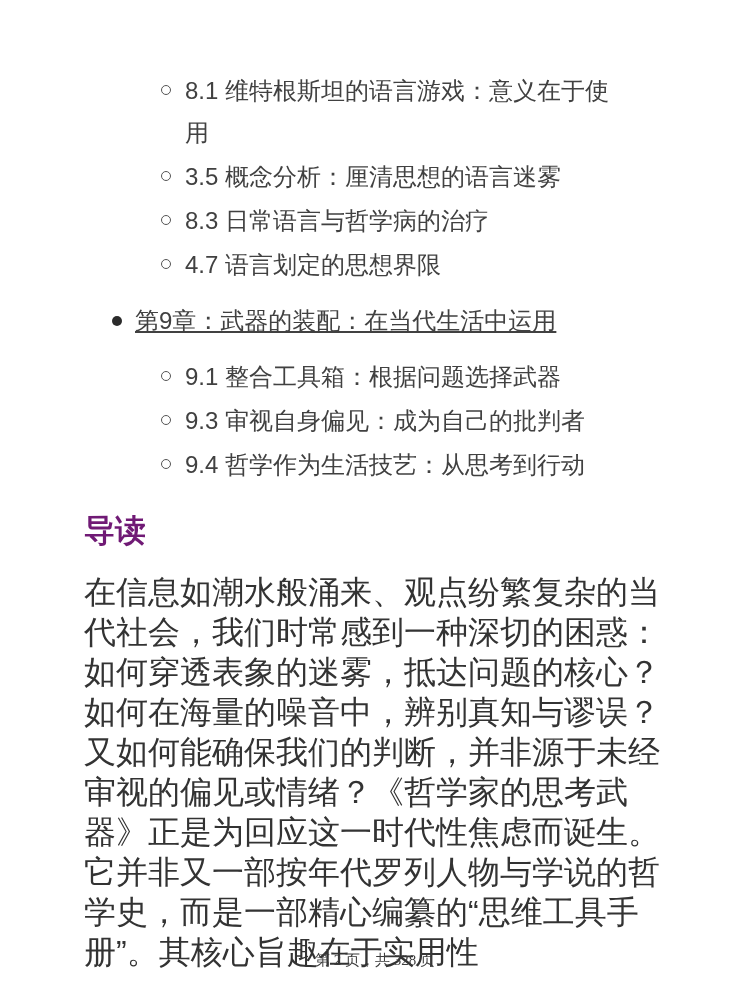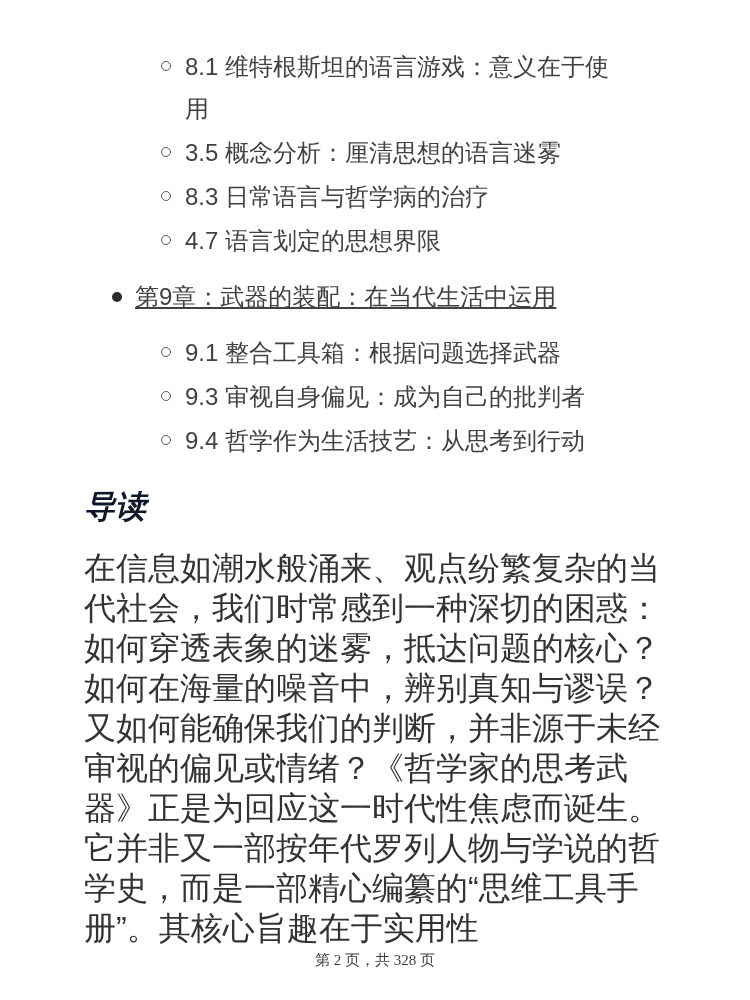--- a/index.html
+++ b/index.html
@@ -6,21 +6,21 @@
     margin: 0;
     padding: 0;
     background: #ffffff;
   }
   .page {
     position: relative;
     width: 750px;
     height: 1000px;
     background: #ffffff;
     box-sizing: border-box;
-    padding-top: 46px;
+    padding-top: 70px;
     overflow: hidden;
     font-family: "Liberation Sans", "DejaVu Sans", sans-serif;
   }
   .toc-item {
     display: flex;
     align-items: flex-start;
     font-size: 24px;
     line-height: 42px;
     color: #414141;
   }
@@ -50,22 +50,21 @@
   }
   .toc-item.level1 .txt {
     margin-left: 13px;
     width: 525px;
   }
   .section-heading {
     margin: 26px 7px 0 84px;
     font-size: 31px;
     line-height: 38px;
     font-weight: bold;
-    color: #0f172a;
-    font-style: italic;
+    color: #701a75;
   }
   .intro-paragraph {
     margin: 22px 0 0 84px;
     width: 588px;
     font-size: 32px;
     line-height: 40px;
     color: #333333;
     text-align: left;
   }
   .page-footer {

